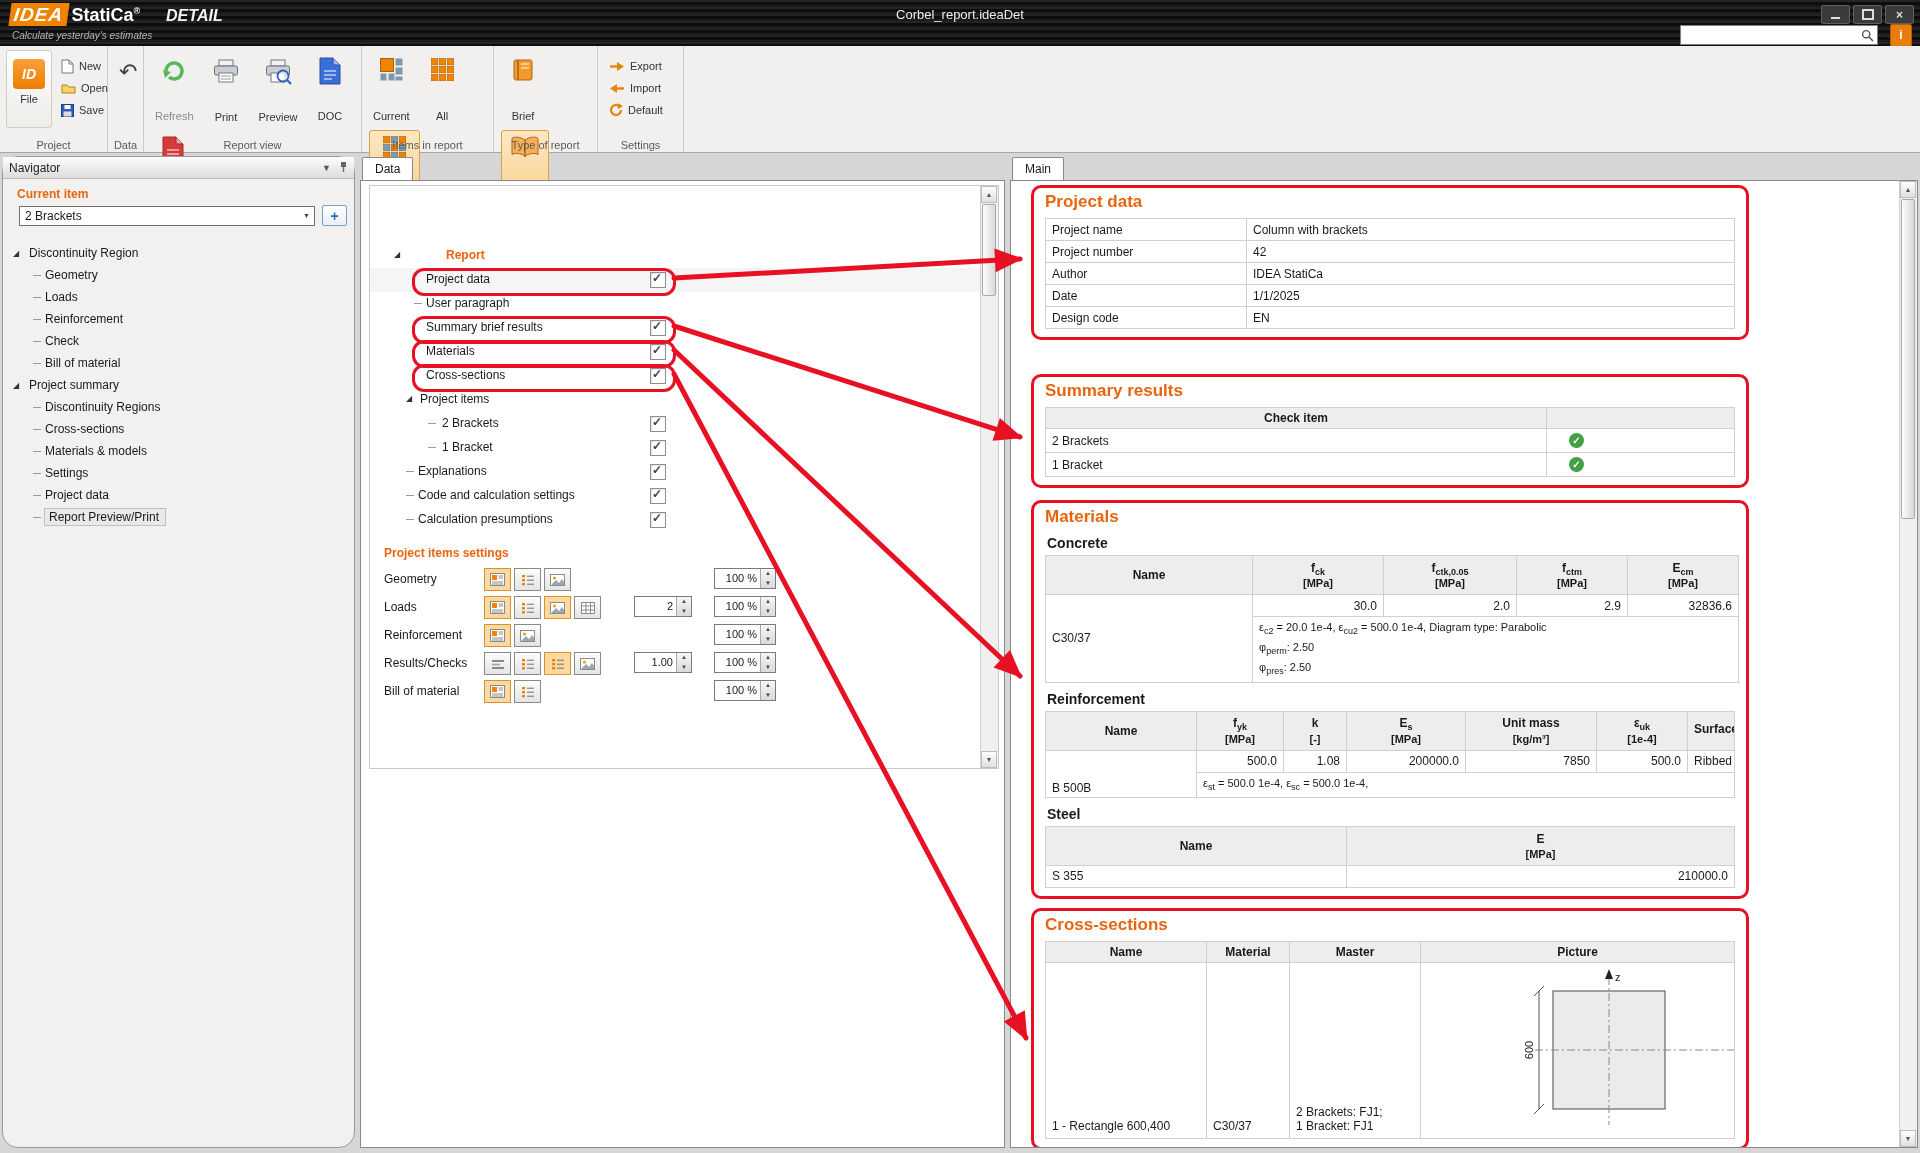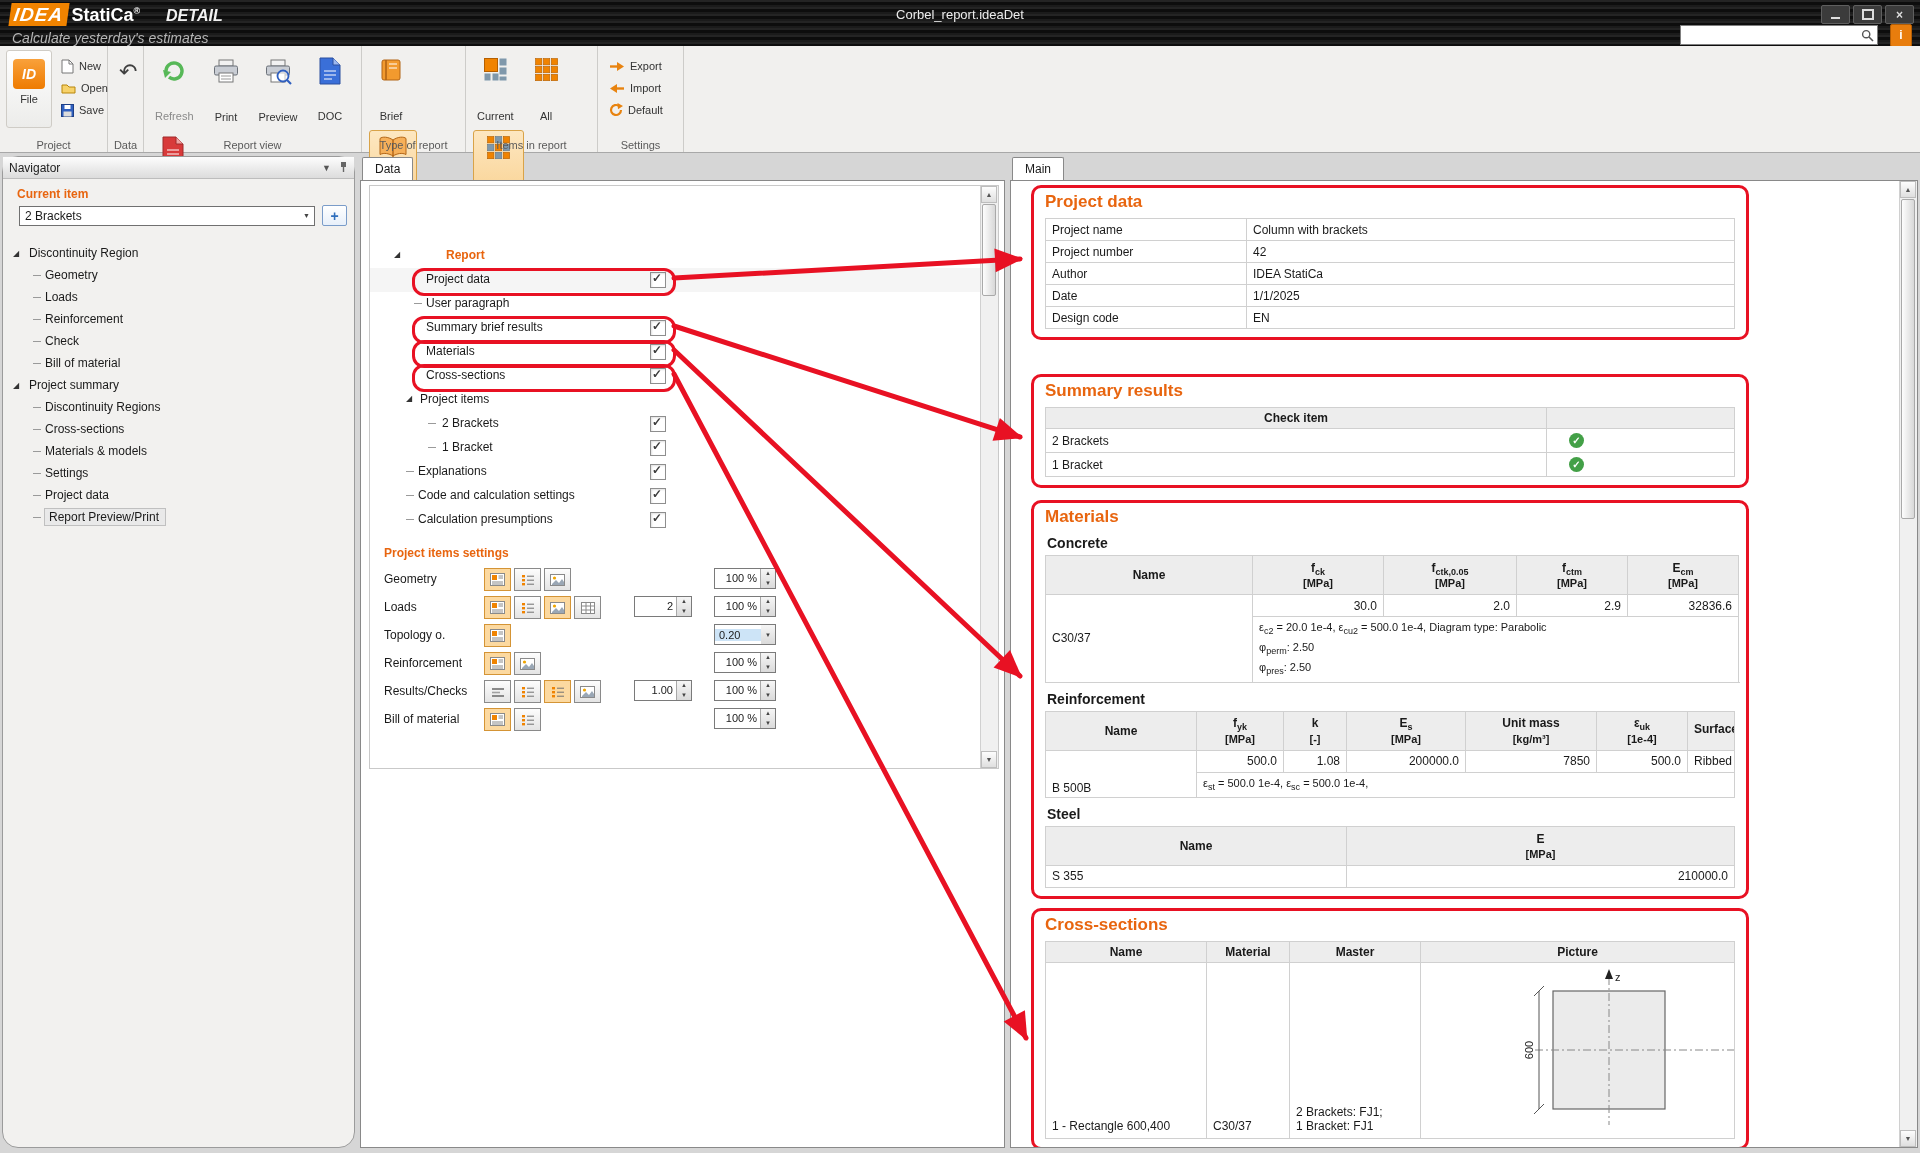--- a/index.html
+++ b/index.html
@@ -8,21 +8,21 @@
 
   
   #titlebar{position:absolute;left:0;top:0;width:1920px;height:46px;
     background:repeating-linear-gradient(180deg,#242424 0 2px,#0d0d0d 2px 5px,#1b1b1b 5px 7px);color:#fff;}
   .logo-wrap{position:absolute;left:10px;top:3px;line-height:1;}
   .logo-idea{display:inline-block;background:#f08300;color:#fff;font-weight:bold;font-style:italic;
     font-size:19px;padding:2px 5px 2px 4px;transform:skewX(-8deg);letter-spacing:1px;}
   .logo-statica{font-weight:bold;font-size:18px;margin-left:3px;}
   .logo-reg{font-size:9px;vertical-align:super;}
   .logo-detail{font-weight:bold;font-style:italic;font-size:16px;margin-left:26px;color:#f2f2f2;}
-  .tagline{position:absolute;left:12px;top:30px;font-style:italic;font-size:14px;color:#b5b5b5;white-space:nowrap;}
+  .tagline{position:absolute;left:12px;top:30px;font-style:italic;font-size:10px;color:#b5b5b5;white-space:nowrap;}
   .doc-title{position:absolute;left:50%;top:7px;transform:translateX(-50%);font-size:13px;color:#ececec;}
   .win-btns{position:absolute;right:6px;top:5px;display:flex;gap:3px;}
   .win-btn{width:27px;height:17px;background:#3b3b3b;border:1px solid #5f5f5f;border-radius:2px;
     display:flex;align-items:center;justify-content:center;cursor:pointer;}
   .wb-min{width:9px;border-bottom:2px solid #ddd;height:0;margin-top:6px;}
   .wb-max{width:8px;height:7px;border:2px solid #ddd;}
   .wb-close{color:#ddd;font-size:12px;font-weight:bold;line-height:1;}
   .search-wrap{position:absolute;right:42px;top:25px;width:196px;height:18px;background:#fff;border:1px solid #7f7f7f;display:flex;align-items:center;}
   .search-wrap input{flex:1;border:none;outline:none;font-size:11px;height:14px;padding:0 4px;font-family:"Liberation Sans",sans-serif;}
   .mag{margin-right:3px;display:inline-flex;}
@@ -284,44 +284,20 @@
               <line x1="6" y1="14" x2="18" y2="14" stroke="#fff"></line>
               <line x1="6" y1="18" x2="18" y2="18" stroke="#fff"></line>
               <line x1="6" y1="22" x2="14" y2="22" stroke="#fff"></line>
             </svg>
           </span>
         <span class="blabel">PDF</span>
       </button>
       <div class="grp-label">Report view</div>
     </div>
 
-    <div class="rgroup" style="width:104px;">
-      <button class="bigbtn">
-        <span class="icbox">
-            <svg width="26" height="26" viewBox="0 0 26 26">
-              <rect x="4" y="3" width="18" height="20" rx="2" fill="#f29a2e" stroke="#b26414"></rect>
-              <line x1="8" y1="3" x2="8" y2="23" stroke="#b26414" stroke-width="1.6"></line>
-              <line x1="11" y1="7" x2="19" y2="7" stroke="#fff"></line>
-              <line x1="11" y1="11" x2="19" y2="11" stroke="#fff"></line>
-            </svg>
-          </span>
-        <span class="blabel">Brief</span>
-      </button>
-      <button class="bigbtn sel">
-        <span class="icbox">
-            <svg width="30" height="25" viewBox="0 0 30 25">
-              <path d="M15,5 C10,1.5 4,1.5 2,3.5 v16 c4,-2 9,-1 13,1.5 c4,-2.5 9,-3.5 13,-1.5 v-16 c-2,-2 -8,-2 -13,1.5 z" fill="#f6b05a" stroke="#b26414"></path>
-              <line x1="15" y1="5" x2="15" y2="22" stroke="#b26414" stroke-width="1.4"></line>
-            </svg>
-          </span>
-        <span class="blabel">Detailed</span>
-      </button>
-      <div class="grp-label">Type of report</div>
-    </div>
-
     <div class="rgroup" style="width:132px;">
       <button class="bigbtn">
         <span class="icbox">
             <svg width="25" height="25" viewBox="0 0 25 25">
               <rect x="1.5" y="1.5" width="13" height="13" fill="#f08300" stroke="#b55f00"></rect>
               <rect x="16.5" y="1.5" width="7" height="7" fill="#7f98ab"></rect>
               <rect x="16.5" y="10.5" width="7" height="7" fill="#7f98ab"></rect>
               <rect x="1.5" y="16.5" width="6" height="7" fill="#7f98ab"></rect>
               <rect x="9.5" y="16.5" width="6" height="7" fill="#7f98ab"></rect>
               <rect x="16.5" y="19.5" width="7" height="4" fill="#7f98ab"></rect>
@@ -359,20 +335,44 @@
                 <rect x="17.3" y="9.4" width="6.4" height="6.4" fill="#7f98ab" stroke="#5f7689"></rect>
                 <rect x="1.5" y="17.3" width="6.4" height="6.4" fill="#f08300" stroke="#b55f00"></rect>
                 <rect x="9.4" y="17.3" width="6.4" height="6.4" fill="#7f98ab" stroke="#5f7689"></rect>
                 <rect x="17.3" y="17.3" width="6.4" height="6.4" fill="#f08300" stroke="#b55f00"></rect>
               </g>
             </svg>
           </span>
         <span class="blabel">Selected</span>
       </button>
       <div class="grp-label">Items in report</div>
+    </div>
+
+    <div class="rgroup" style="width:104px;">
+      <button class="bigbtn">
+        <span class="icbox">
+            <svg width="26" height="26" viewBox="0 0 26 26">
+              <rect x="4" y="3" width="18" height="20" rx="2" fill="#f29a2e" stroke="#b26414"></rect>
+              <line x1="8" y1="3" x2="8" y2="23" stroke="#b26414" stroke-width="1.6"></line>
+              <line x1="11" y1="7" x2="19" y2="7" stroke="#fff"></line>
+              <line x1="11" y1="11" x2="19" y2="11" stroke="#fff"></line>
+            </svg>
+          </span>
+        <span class="blabel">Brief</span>
+      </button>
+      <button class="bigbtn sel">
+        <span class="icbox">
+            <svg width="30" height="25" viewBox="0 0 30 25">
+              <path d="M15,5 C10,1.5 4,1.5 2,3.5 v16 c4,-2 9,-1 13,1.5 c4,-2.5 9,-3.5 13,-1.5 v-16 c-2,-2 -8,-2 -13,1.5 z" fill="#f6b05a" stroke="#b26414"></path>
+              <line x1="15" y1="5" x2="15" y2="22" stroke="#b26414" stroke-width="1.4"></line>
+            </svg>
+          </span>
+        <span class="blabel">Detailed</span>
+      </button>
+      <div class="grp-label">Type of report</div>
     </div>
 
     <div class="rgroup" style="width:86px;">
       <div class="vcol">
         <button class="smallbtn">
           <span class="icbox">
               <svg width="16" height="11" viewBox="0 0 16 11">
                 <line x1="1" y1="5.5" x2="9" y2="5.5" stroke="#e8830f" stroke-width="2.4"></line>
                 <polygon points="8,1 15,5.5 8,10" fill="#e8830f"></polygon>
               </svg>
@@ -663,41 +663,20 @@
               </span>
             <span class="spinner spin2">
                 <span class="spin-val">100 %</span>
                 <span class="spin-ud">
                   <span>▲</span>
                   <span>▼</span>
                 </span>
               </span>
           </div>
 
-          <div class="pis-row">
-            <span class="pis-label">Topology o.</span>
-            <span class="pis-btns">
-              <button class="tglbtn act">
-                  <svg width="15" height="13" viewBox="0 0 15 13">
-                    <rect x="0.5" y="0.5" width="14" height="12" fill="#fff" stroke="#8a8a8a"></rect>
-                    <rect x="2" y="2" width="5" height="5" fill="#f08300"></rect>
-                    <line x1="8.5" y1="3" x2="13" y2="3" stroke="#8a8a8a"></line>
-                    <line x1="8.5" y1="5" x2="13" y2="5" stroke="#8a8a8a"></line>
-                    <line x1="2" y1="9" x2="13" y2="9" stroke="#8a8a8a"></line>
-                    <line x1="2" y1="11" x2="13" y2="11" stroke="#8a8a8a"></line>
-                  </svg>
-                </button>
-            </span>
-            <span class="combo-sm">
-              <span class="cval">0.20</span>
-              <span class="carr">
-                  <span>▼</span>
-                </span>
-            </span>
-          </div>
 
           <div class="pis-row">
             <span class="pis-label">Reinforcement</span>
             <span class="pis-btns">
               <button class="tglbtn act">
                   <svg width="15" height="13" viewBox="0 0 15 13">
                     <rect x="0.5" y="0.5" width="14" height="12" fill="#fff" stroke="#8a8a8a"></rect>
                     <rect x="2" y="2" width="5" height="5" fill="#f08300"></rect>
                     <line x1="8.5" y1="3" x2="13" y2="3" stroke="#8a8a8a"></line>
                     <line x1="8.5" y1="5" x2="13" y2="5" stroke="#8a8a8a"></line>

